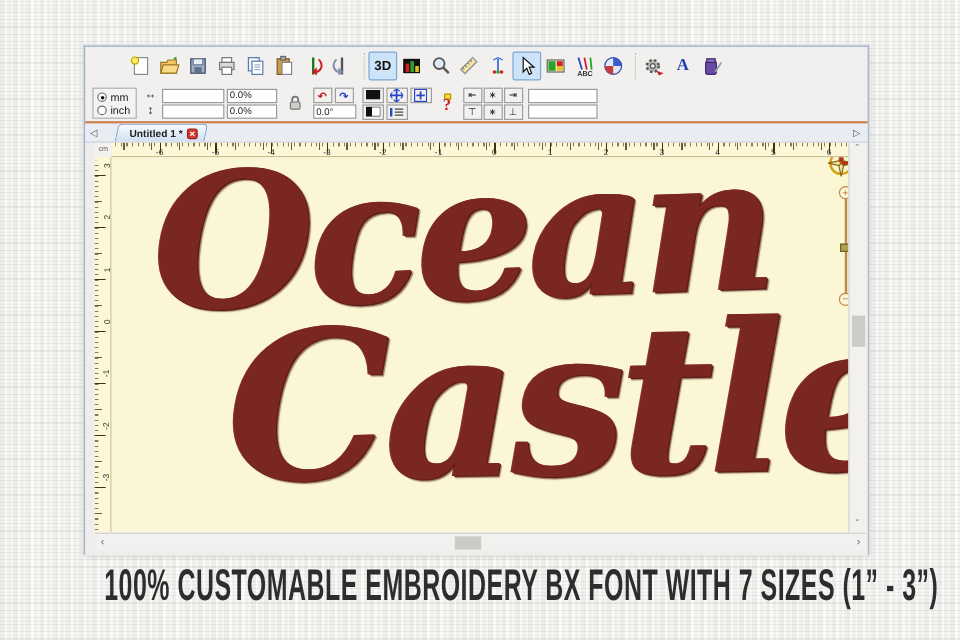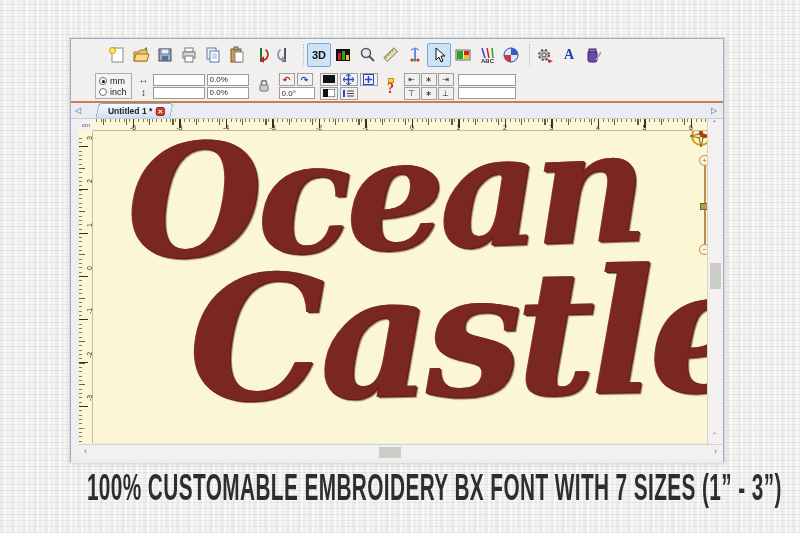--- a/index.html
+++ b/index.html
@@ -26,21 +26,21 @@
   .tb-btn {
     width:24px; height:24px; display:flex; align-items:center; justify-content:center;
     border:1px solid transparent; border-radius:2px; background:transparent; cursor:pointer;
   }
   .tb-btn.active { background:#cde3f7; border-color:#7aa7d4; }
   .tb-sep { width:7px; height:22px; border-right:1px dotted #b9b9b3; margin:0 3px 0 0; }
   .txt-3d { font-weight:bold; font-size:11px; color:#111; font-family:"Liberation Sans",sans-serif; }
   .txt-A  { font-weight:bold; font-size:14px; color:#1f3fb4; font-family:"Liberation Serif",serif; }
 
   
-  .toolbar-transform { height:30px; display:flex; align-items:center; padding-left:24px; gap:5px; }
+  .toolbar-transform { height:30px; display:flex; align-items:center; padding-left:6px; gap:5px; }
   .unit-box {
     border:1px solid #aeaeae; background:#f4f3f1; padding:1px 4px 1px 3px;
     display:flex; flex-direction:column; gap:1px; height:26px; justify-content:center;
   }
   .radio-row { display:flex; align-items:center; gap:3px; cursor:pointer; }
   .radio-dot { width:8px; height:8px; border-radius:50%; border:1px solid #6f6f6f; background:#fff; position:relative; }
   .radio-dot.checked::after { content:""; position:absolute; left:2px; top:2px; width:3px; height:3px; border-radius:50%; background:#111; }
   .dim-grid { display:grid; grid-template-columns:14px 52px 42px; grid-auto-rows:12px; gap:1px 2px; align-items:center; }
   .dim-icon { font-size:10px; font-weight:bold; color:#222; text-align:center; }
   .field {

